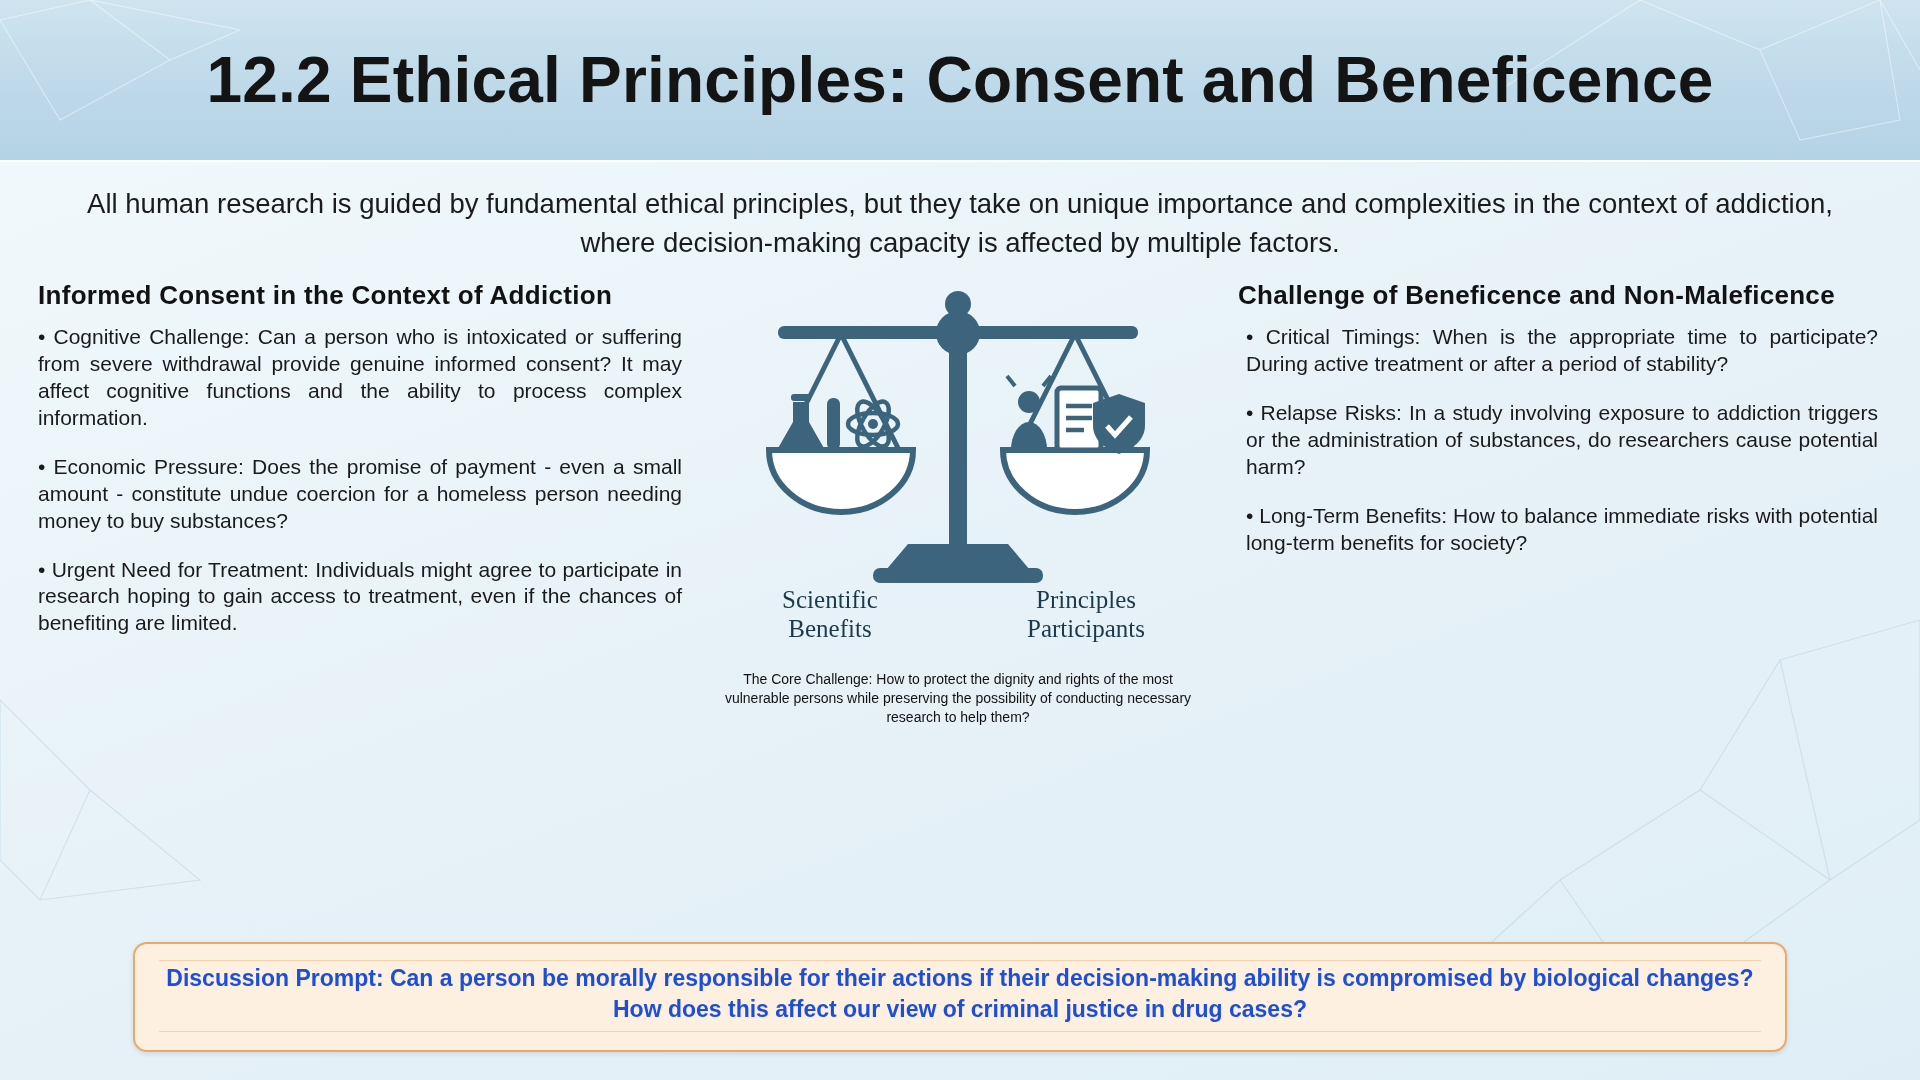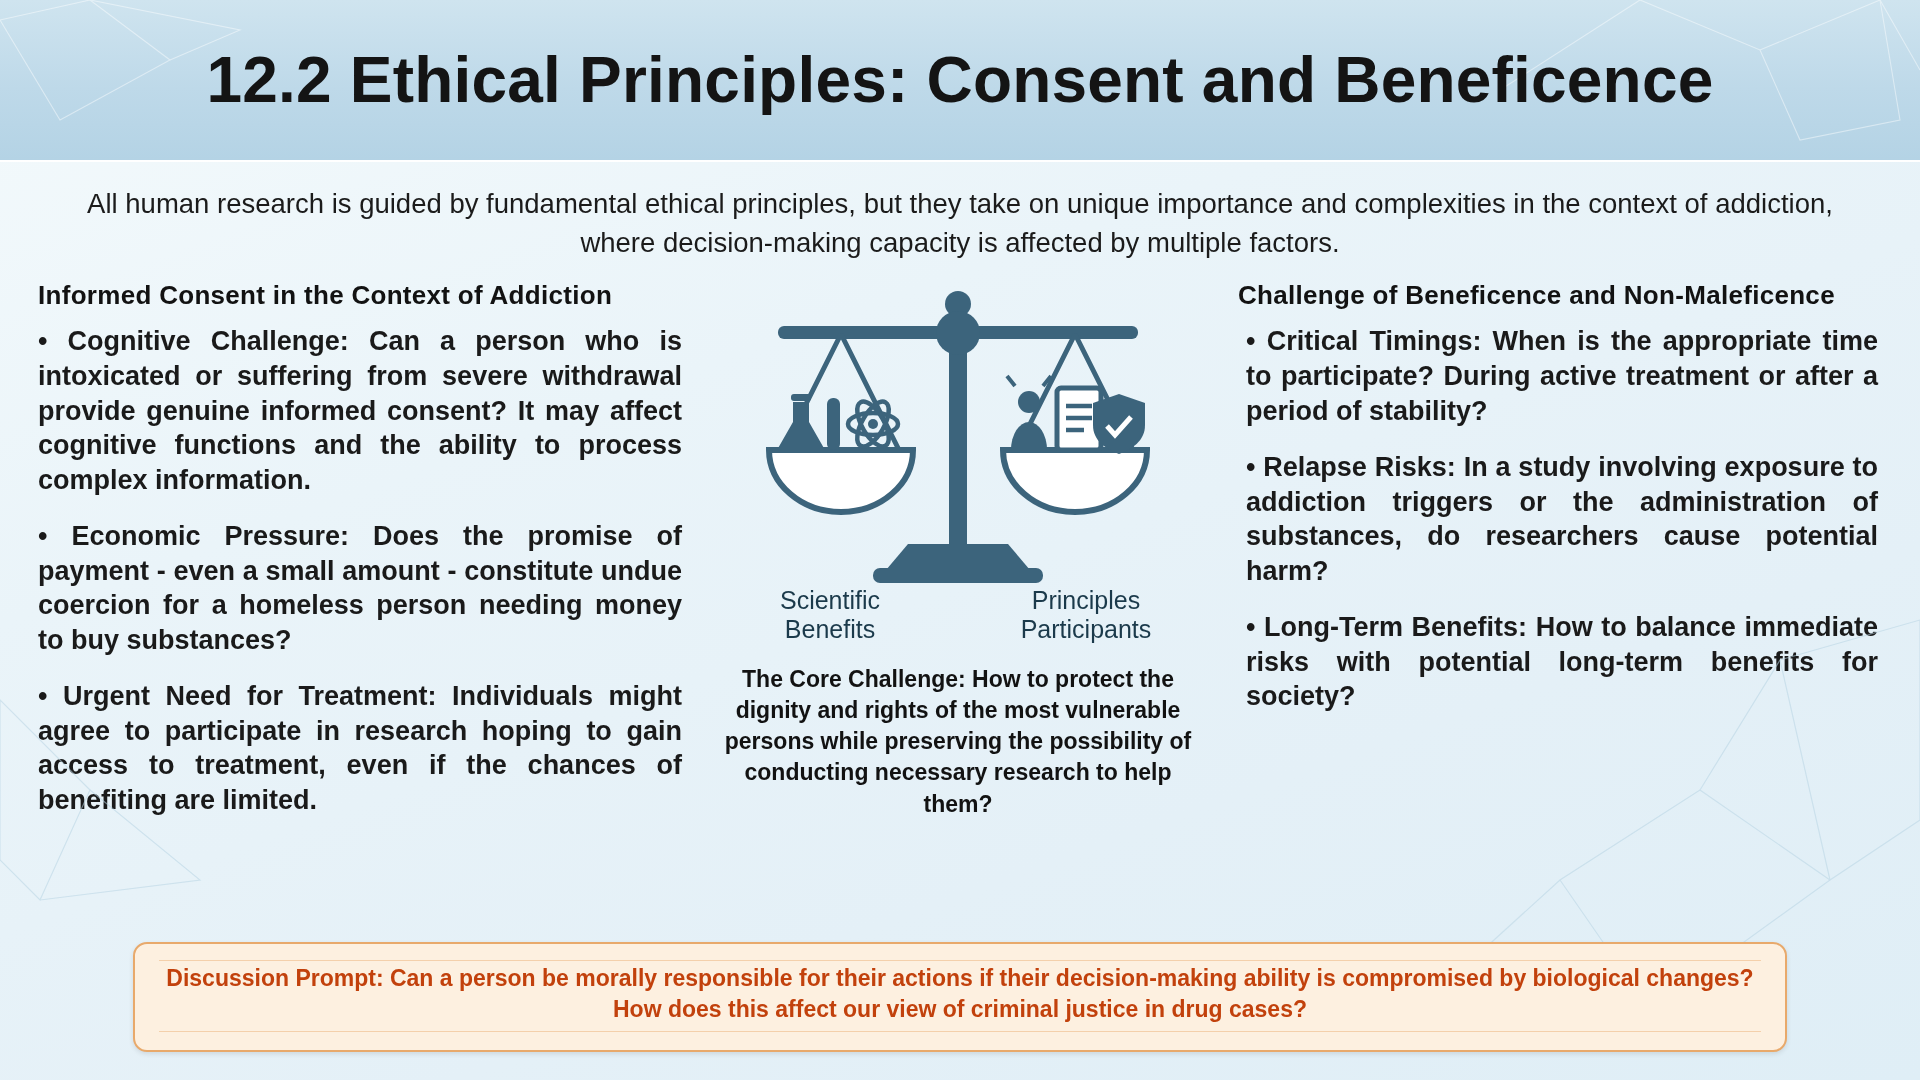--- a/index.html
+++ b/index.html
@@ -64,48 +64,48 @@
 
   .col-head {
     font-size: 26px;
     font-weight: bold;
     color: #121212;
     line-height: 1.32;
     margin-bottom: 12px;
     letter-spacing: 0.3px;
   }
   .bullet {
-    font-size: 27px;
+    font-size: 21px;
     line-height: 1.28;
     color: #1a1a1a;
     margin-bottom: 22px;
     text-align: justify;
-    font-weight: bold;
   }
   .col-right .bullet { padding-left: 8px; }
 
   .scale-wrap {
     margin-top: 4px;
     display: flex;
     justify-content: center;
   }
   .scale-labels {
     display: flex;
     justify-content: center;
     gap: 106px;
     margin-top: -6px;
     font-size: 25px;
     color: #1b3a4b;
     line-height: 1.15;
+    font-family: Liberation Serif, serif;
   }
   .scale-labels div { width: 150px; }
   .core-challenge {
-    margin-top: 20px;
-    font-size: 23px;
-    font-weight: bold;
+    margin-top: 26px;
+    font-size: 14px;
+    font-weight: normal;
     color: #121212;
     line-height: 1.36;
     padding: 0 18px;
   }
   .prompt-box {
     position: absolute;
     left: 133px;
     right: 133px;
     bottom: 28px;
     background: #fdf0e0;
@@ -116,21 +116,21 @@
     box-shadow: 0 2px 5px rgba(0,0,0,0.10);
   }
   .prompt-box .inner {
     border-top: 1px solid rgba(232,169,107,0.45);
     border-bottom: 1px solid rgba(232,169,107,0.45);
     padding: 2px 0 6px 0;
   }
   .prompt-text {
     font-size: 23px;
     font-weight: bold;
-    color: #c2410c;
+    color: #1d4ed8;
     text-align: center;
     line-height: 1.34;
   }
 </style>
 </head>
 <body>
 
 <div class="slide">
 
   <svg class="deco" width="1920" height="1080" viewBox="0 0 1920 1080" fill="none">

